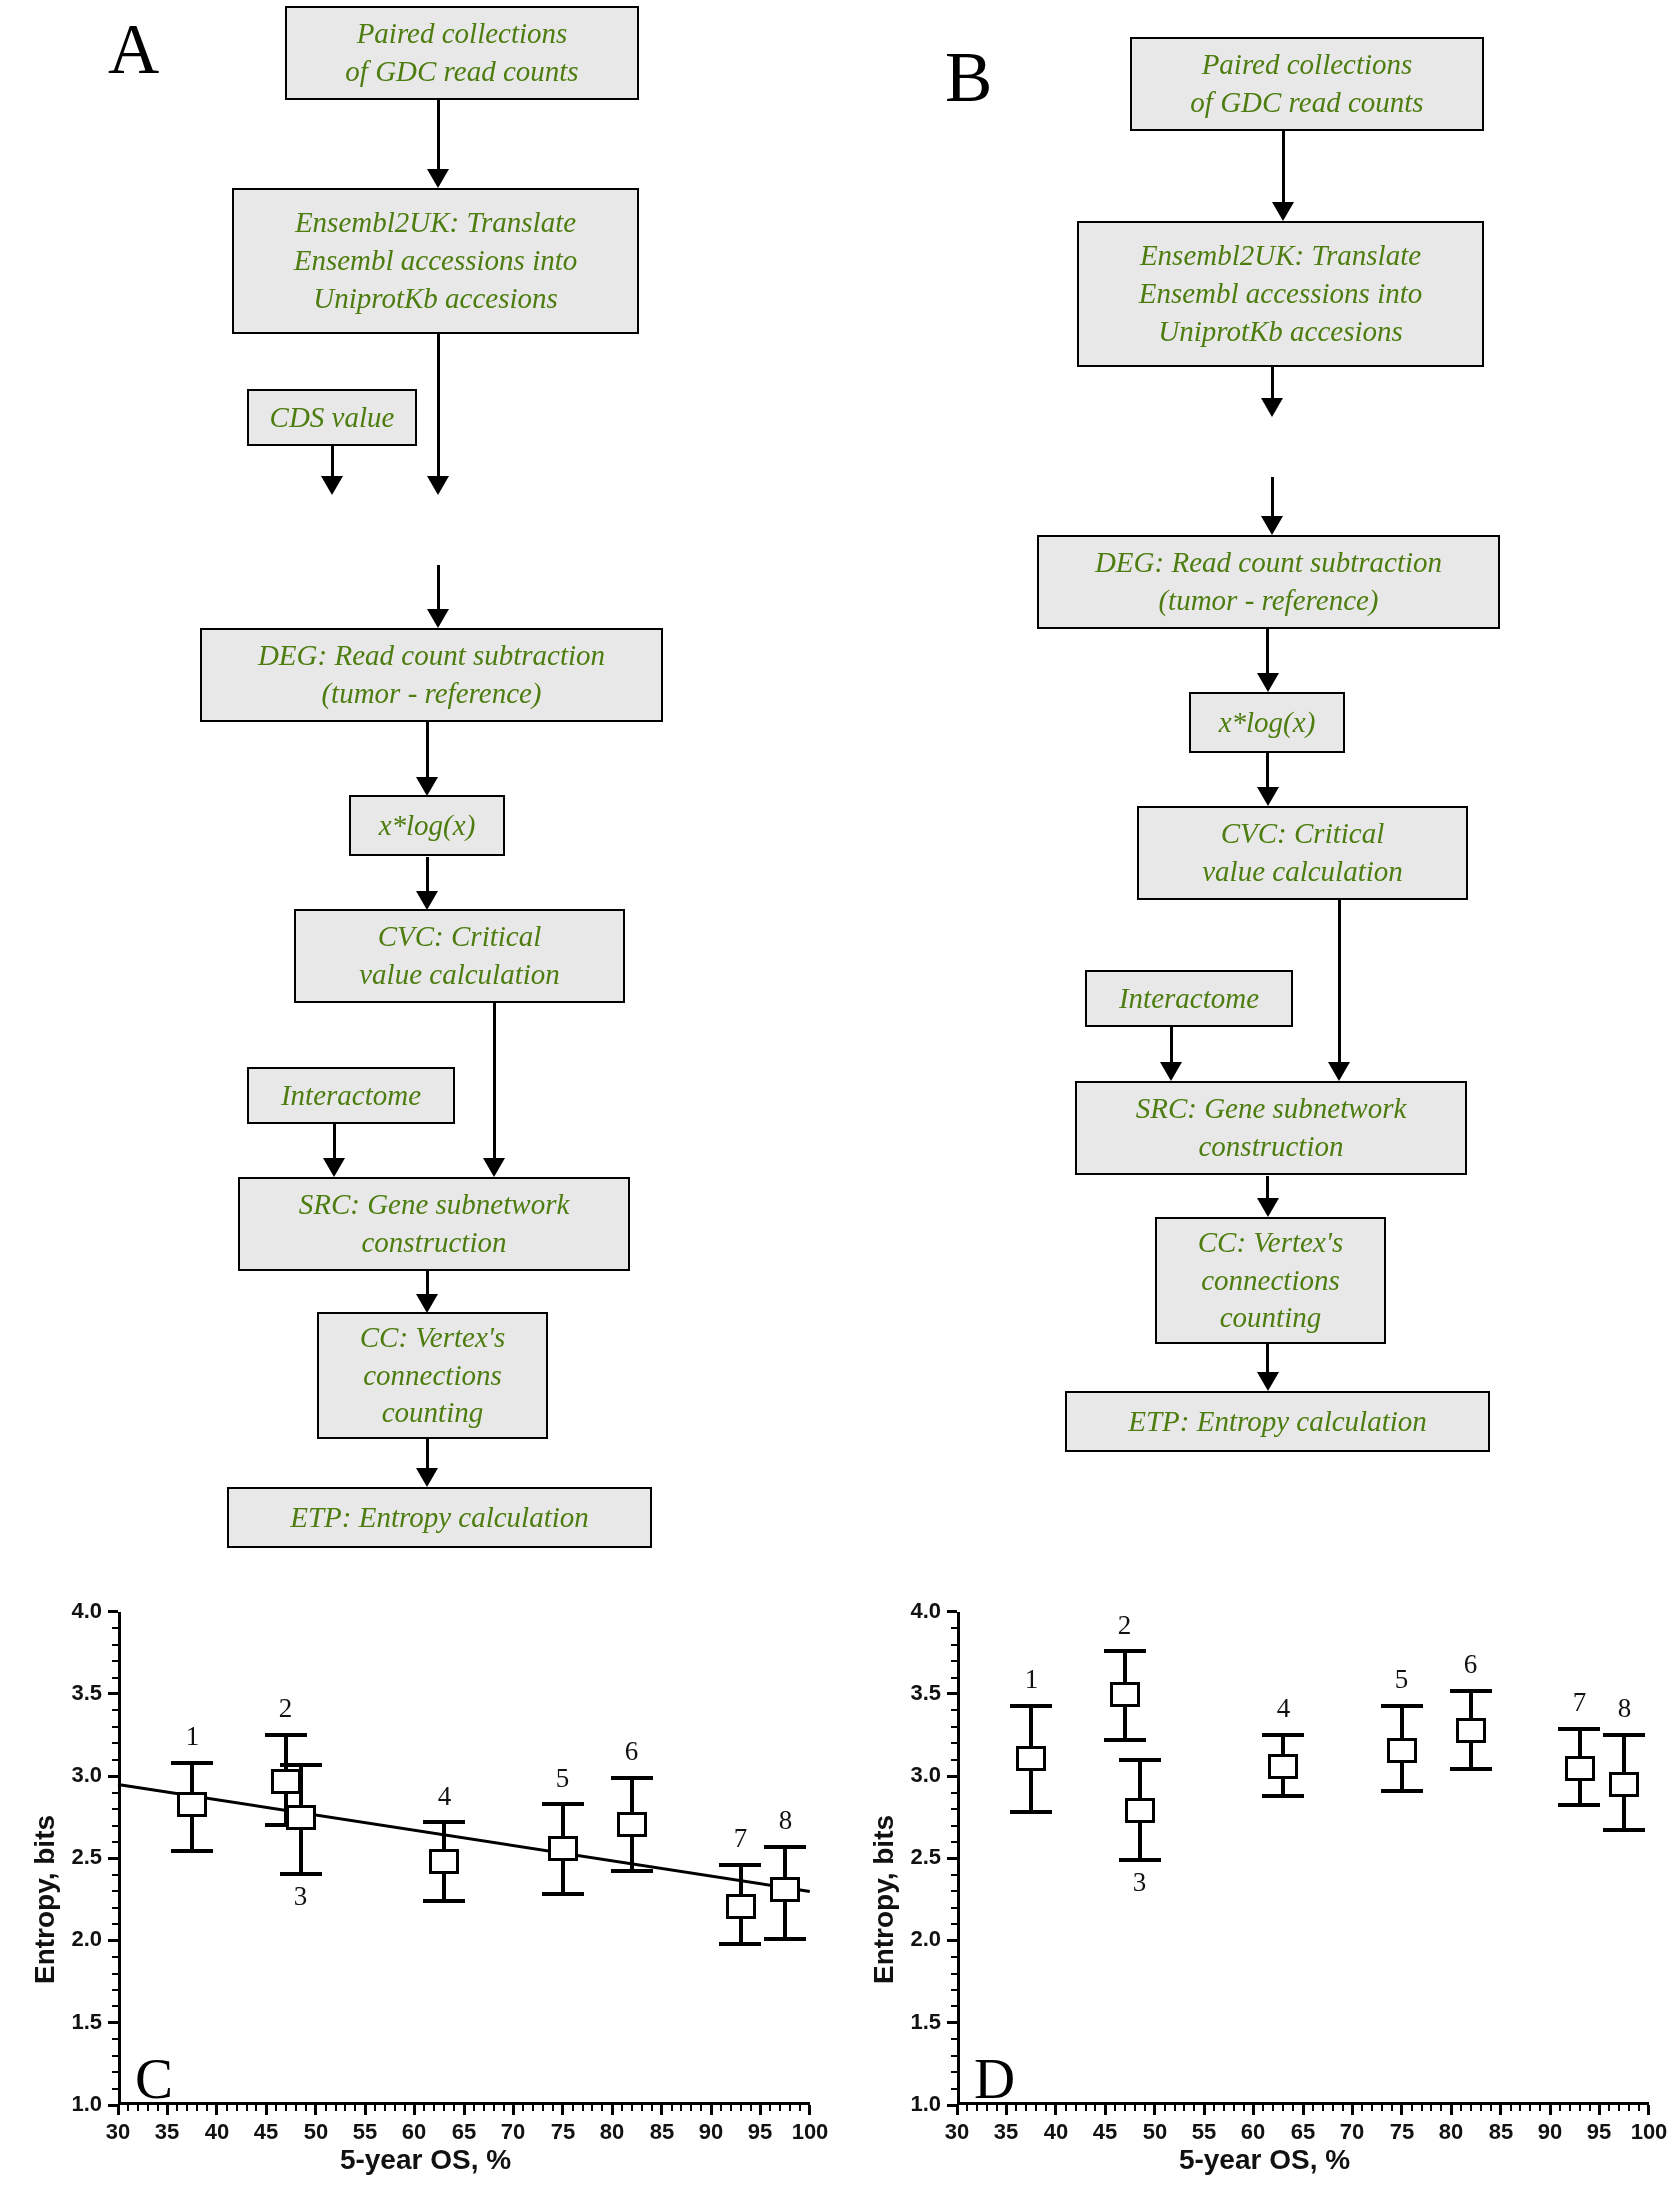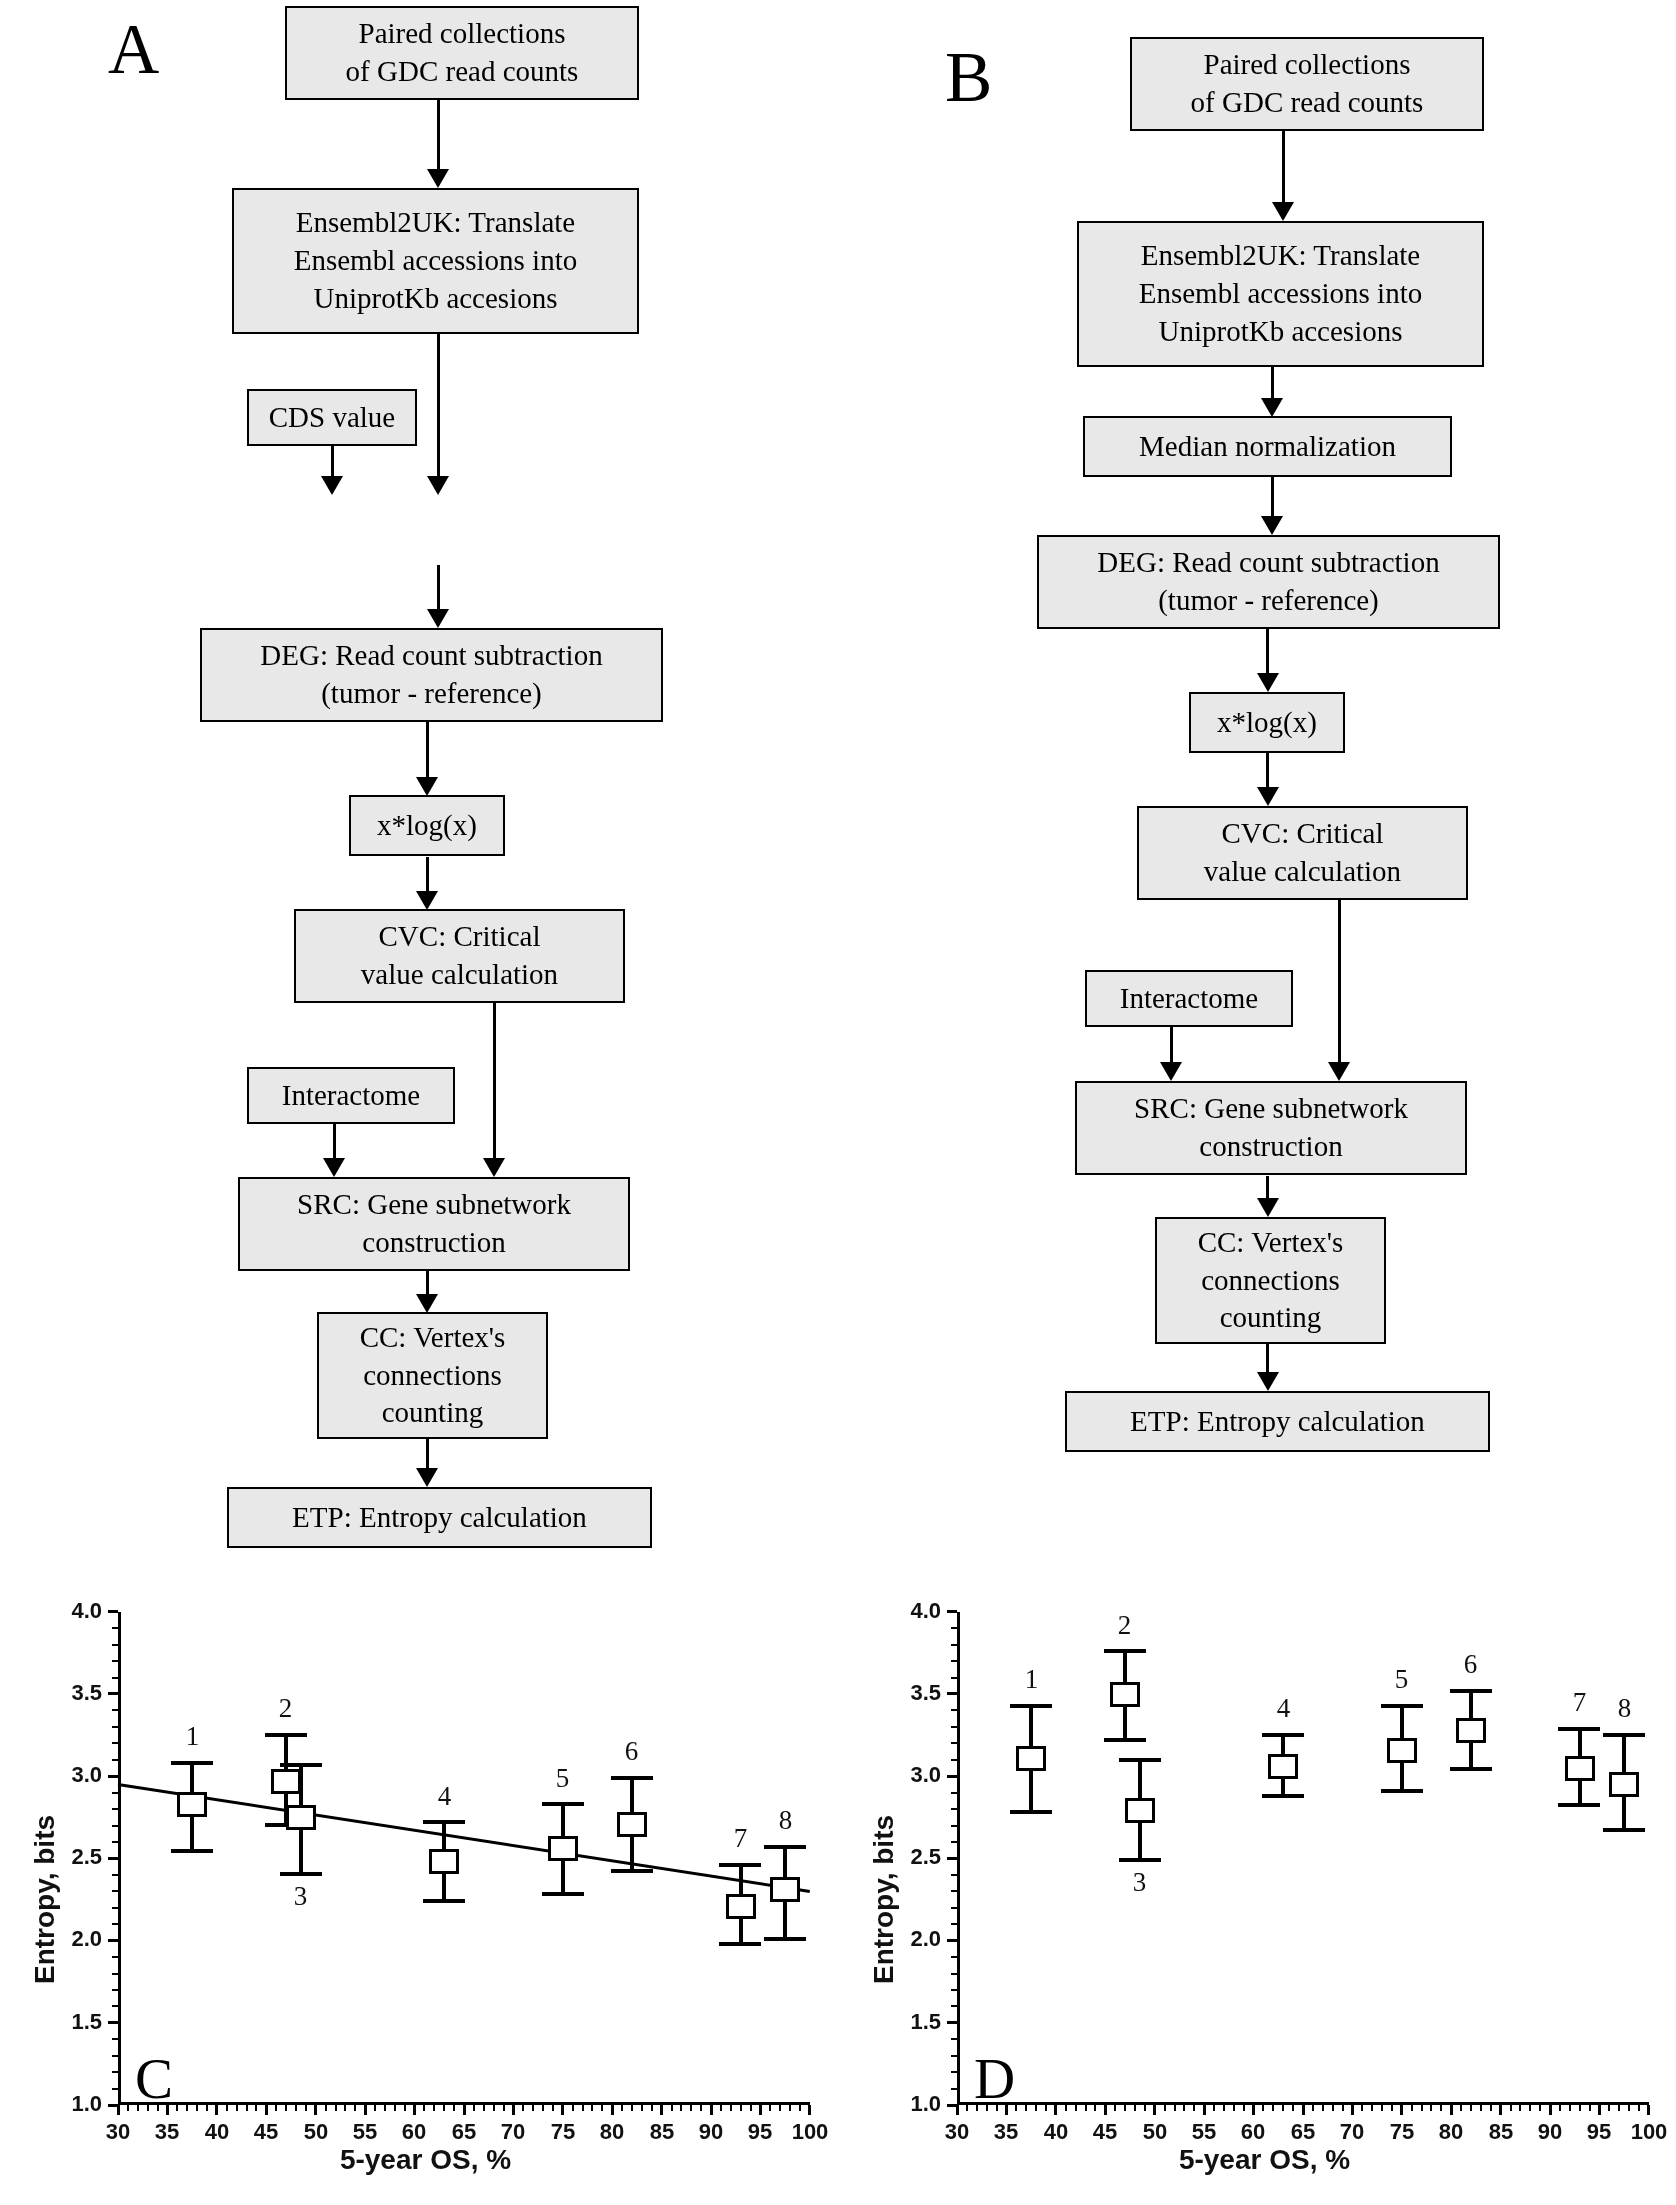--- a/index.html
+++ b/index.html
@@ -34,23 +34,24 @@
   .fbox {
     position: absolute;
     background: #e8e8e8;
     border: 2.8px solid #000;
     display: flex;
     align-items: center;
     justify-content: center;
     text-align: center;
     font-size: 29px;
     line-height: 1.30;
-    color: #000000;
+    color: #4d7c0f;
     padding: 1.9px 6.6px;
     white-space: pre-line;
+    font-style: italic;
   }
 
   .conn { position: absolute; background: #000; }
   .conn.v { width: 3.3px; }
   .arrowhead {
     position: absolute;
     width: 0; height: 0;
     border-left: 11px solid transparent;
     border-right: 11px solid transparent;
     border-top: 19px solid #000;
@@ -204,21 +205,20 @@
   <div class="panel" id="panel-b">
     <div class="panel-letter" style="left:106px; top:42px;">B</div>
 
     <div class="fbox" style="left:291px; top:37px; width:354px; height:94px;">Paired collections
 of GDC read counts</div>
 
     <div class="fbox" style="left:238px; top:221px; width:407px; height:146px;">Ensembl2UK: Translate
 Ensembl accessions into
 UniprotKb accesions</div>
 
-    <div class="fbox" style="left:244px; top:416px; width:369px; height:61px;">Median normalization</div>
 
     <div class="fbox" style="left:198px; top:535px; width:463px; height:94px;">DEG: Read count subtraction
 (tumor - reference)</div>
 
     <div class="fbox" style="left:350px; top:692px; width:156px; height:61px;">x*log(x)</div>
 
     <div class="fbox" style="left:298px; top:806px; width:331px; height:94px;">CVC: Critical
 value calculation</div>
 
     <div class="fbox" style="left:246px; top:970px; width:208px; height:57px;">Interactome</div>

